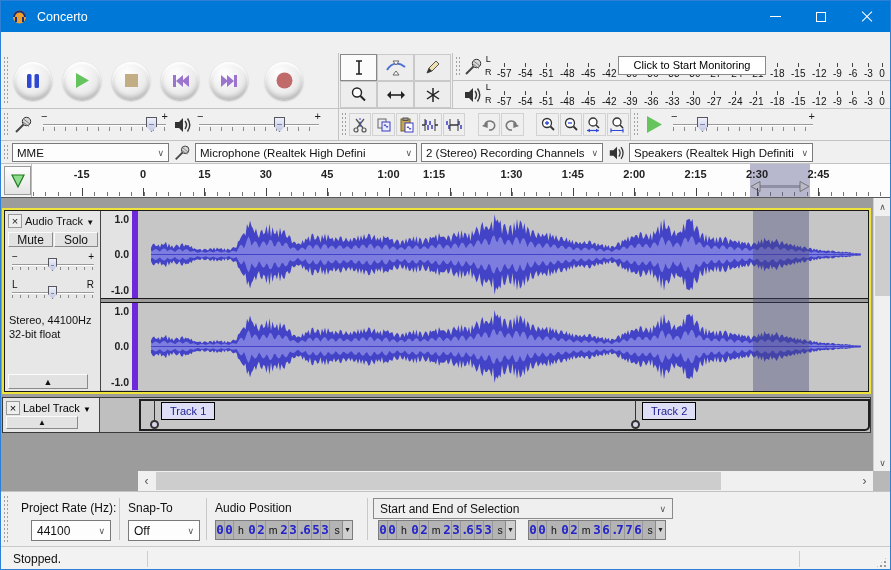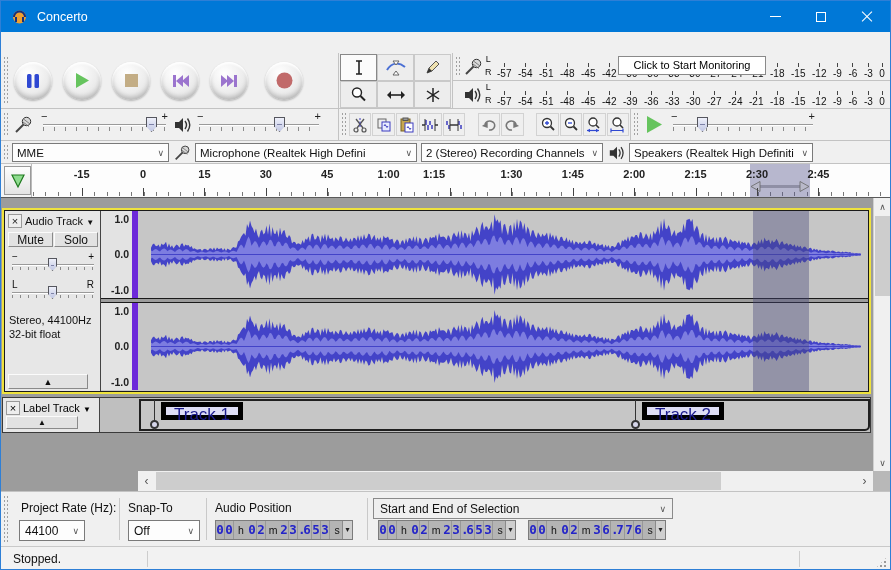--- a/index.html
+++ b/index.html
@@ -93,21 +93,21 @@
 .wavebox svg{position:absolute;left:0;top:0}
 .wave-sel{position:absolute;left:652px;top:0;bottom:0;width:56px;background:rgba(70,70,120,.40);z-index:4}
 
 .labeltrack{position:absolute;left:1px;top:199px;width:869px;height:36px;border:1px solid #3a3a3a;background:#bfbfbf;display:flex}
 .ltcp{width:97px;background:#e7e7e7;border-right:1px solid #444;position:relative;flex:none;font-size:11px}
 .lcollapse{position:absolute;left:3px;bottom:3px;width:72px;height:13px;font-size:8px;line-height:12px}
 .labelclip{position:absolute;left:136px;top:1px;width:731px;height:32px;background:#c6c6c6;border:2px solid #1f1f1f;border-radius:0 0 5px 0}
 .litem{position:absolute;top:0;bottom:0}
 .lstem{position:absolute;left:0;top:-1px;bottom:-1px;width:1px;background:#333}
 .lhandle{position:absolute;left:-4px;bottom:0;width:9px;height:9px;border:2px solid #333;border-radius:50%;background:#d6d6ea}
-.lbox{position:absolute;left:7px;top:1px;height:18px;background:#dedef6;border:5px solid #000000;color:#1c1c8e;font-size:17px;line-height:16px;padding:0 8px;white-space:nowrap}
+.lbox{position:absolute;left:7px;top:1px;height:18px;background:#dedef6;border:1px solid #000000;color:#1c1c8e;font-size:11px;line-height:16px;padding:0 8px;white-space:nowrap}
 
 .vscroll{position:absolute;right:0;top:197px;width:17px;height:273px;background:#f0f0f0;border-left:1px solid #d0d0d0}
 .sbtn{position:absolute;left:0;width:17px;height:17px;color:#555;font-size:9px;display:flex;align-items:center;justify-content:center}
 .vthumb{position:absolute;left:1px;top:18px;width:15px;height:80px;background:#cdcdcd}
 .hscrollrow{position:absolute;left:0;top:470px;right:0;height:20px;background:#9c9c9c}
 .hscroll{position:absolute;left:137px;right:17px;top:0;height:20px;background:#f0f0f0}
 .hthumb{position:absolute;left:18px;top:1px;width:565px;height:18px;background:#cdcdcd}
 .hleft{position:absolute;left:0;top:0;width:17px;height:20px;color:#555;font-size:12px;display:flex;align-items:center;justify-content:center}
 .hright{position:absolute;right:0;top:0;width:17px;height:20px;color:#555;font-size:12px;display:flex;align-items:center;justify-content:center}
 .corner{position:absolute;right:0;top:0;width:17px;height:20px;background:#b8b8b8}
@@ -736,21 +736,21 @@
     <div class="sel-label" style="left:20px">Project Rate (Hz):</div>
     <div class="vsep" style="left:118px"></div>
     <div class="sel-label" style="left:127px">Snap-To</div>
     <div class="vsep" style="left:205px"></div>
     <div class="sel-label" style="left:214px">Audio Position</div>
     <div class="vsep" style="left:366px"></div>
     <div class="bigcombo">
       <span>Start and End of Selection</span>
       <span class="chev" style="margin-left:auto;font-size:9px;color:#555">∨</span>
     </div>
-    <div class="smallcombo" style="left:18px;width:66px">
+    <div class="smallcombo" style="left:30px;width:80px">
       <span>44100</span>
       <span class="chev" style="margin-left:auto;font-size:9px;color:#555">∨</span>
     </div>
     <div class="smallcombo" style="left:127px;width:72px">
       <span>Off</span>
       <span class="chev" style="margin-left:auto;font-size:9px;color:#555">∨</span>
     </div>
     <div class="segdisp" style="left:214px" id="seg-audiopos">
         <span class="seg-d">0</span>
         <span class="seg-d">0</span>

